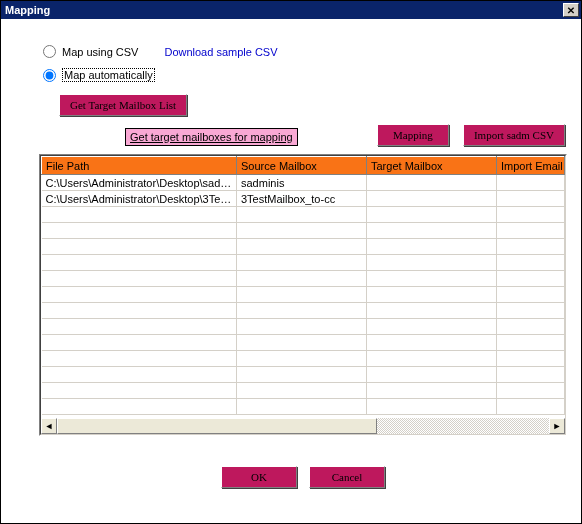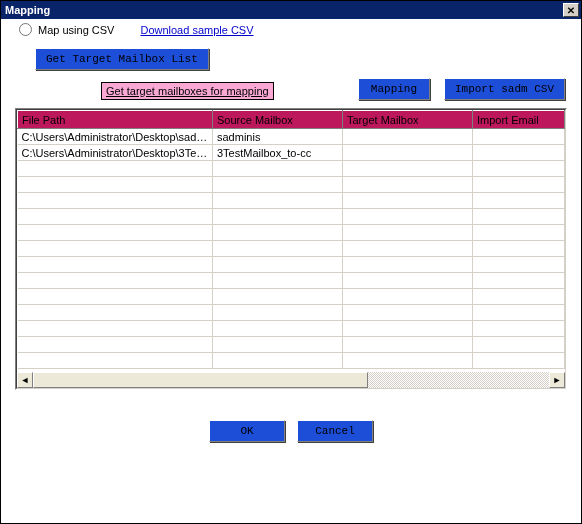--- a/index.html
+++ b/index.html
@@ -30,43 +30,44 @@
     border-right-color: #404040;
     border-bottom-color: #404040;
     display: flex; align-items: center; justify-content: center;
     font-family: Arial;
     font-size: 10px;
     font-weight: bold;
     color: #000;
     cursor: pointer;
   }
   .content {
-    padding: 4px 10px 0 10px;
+    padding: 26px 10px 0 10px;
+    margin-left: 24px;
   }
   .radio-row {
     display: flex;
     align-items: center;
     gap: 6px;
     margin-bottom: 10px;
     margin-left: 8px;
   }
   .radio-row input[type=radio] { margin: 0; }
-  .link { color: #0000cc; text-decoration: underline; margin-left: 20px; cursor: pointer; text-align: center; }
+  .link { color: #0000cc; margin-left: 20px; cursor: pointer; text-align: center; }
   .radio-row.selected label {
     border: 1px dotted #000;
     padding: 0 1px;
   }
   .btn {
-    background: #1d4ed8;
+    background: #be185d;
     border: 1px solid #fff;
     border-right-color: #808080;
     border-bottom-color: #808080;
     box-shadow: 1px 1px 0 #404040;
     padding: 3px 10px;
-    font-family: Liberation Mono, monospace;
+    font-family: Liberation Serif, serif;
     font-size: 11px;
     cursor: pointer;
     min-height: 22px;
     text-align: center;
   }
   .get-target-btn { margin-left: 24px; margin-top: 2px; }
   .tooltip-box {
     display: inline-block;
     border: 1px solid #000;
     background: #f9a8d4;
@@ -101,21 +102,21 @@
     height: 100%;
     overflow: hidden;
     position: relative;
   }
   table {
     border-collapse: collapse;
     width: 100%;
     table-layout: fixed;
   }
   thead th {
-    background: #be185d;
+    background: #f97316;
     border: 1px solid #fff;
     border-right-color: #808080;
     border-bottom-color: #808080;
     text-align: left;
     font-weight: normal;
     padding: 2px 4px;
     height: 18px;
     overflow: hidden;
     white-space: nowrap;
   }
@@ -177,20 +178,24 @@
 </div>
 
 <div class="content">
 
   <div class="radio-row">
     <input type="radio" name="mapmode" style="">
     <label>Map using CSV</label>
     <a class="link">Download sample CSV</a>
   </div>
 
+  <div class="radio-row selected">
+    <input type="radio" name="mapmode" checked="" style="">
+    <label>Map automatically</label>
+  </div>
 
   <button class="btn get-target-btn">Get Target Mailbox List</button>
 
   <div>
     <span class="tooltip-box">Get target mailboxes for mapping</span>
   </div>
 
   <div class="action-row">
     <button class="btn">Mapping</button>
     <button class="btn">Import sadm CSV</button>

